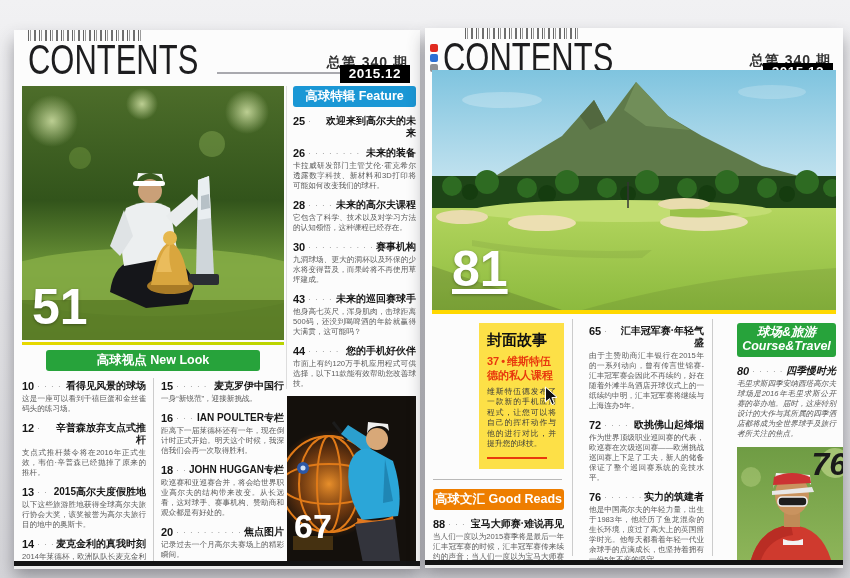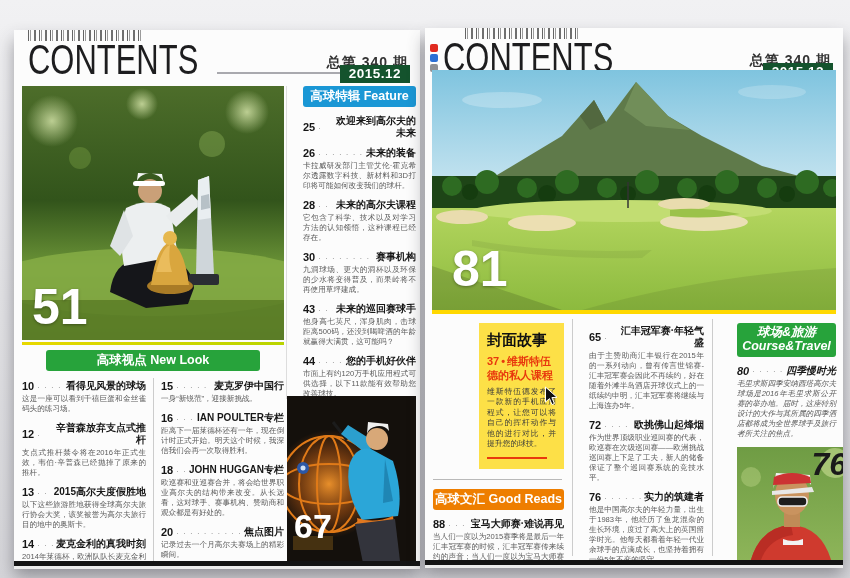--- a/index.html
+++ b/index.html
@@ -20,54 +20,54 @@
   
   .barcode{position:absolute;top:0;height:11px;width:116px;opacity:.85;
     background:repeating-linear-gradient(90deg,#4a4a4a 0 1px,rgba(0,0,0,0) 1px 2px,#8a8a8a 2px 3px,rgba(0,0,0,0) 3px 6px,#565656 6px 8px,rgba(0,0,0,0) 8px 11px);}
   #page-left .barcode{left:14px}
   #page-right .barcode{left:40px}
   .masthead{position:absolute;top:12px;left:14px;font-size:43px;line-height:34px;
     color:#1d1d1f;font-weight:400;letter-spacing:0;transform:scaleX(.72);transform-origin:0 0;}
   #page-right .masthead{left:18px;}
   .head-rule{position:absolute;top:42px;height:2px;background:#a9a9ae;left:203px;right:15px;}
   .issue{position:absolute;top:24px;right:12px;font-size:14px;font-weight:bold;color:#333;letter-spacing:1px;}
-  .date-box{position:absolute;top:35px;right:10px;background:#14532d;color:#fff;
+  .date-box{position:absolute;top:35px;right:10px;background:#000000;color:#fff;
     font-size:13.5px;font-weight:bold;padding:1px 9px 2px;letter-spacing:.5px;}
   .dots-logo{position:absolute;left:5px;top:16px;display:flex;flex-direction:column;gap:2px;}
   .dots-logo span{width:8px;height:8px;border-radius:2px;display:block;}
   .dl-red{background:#e02a20}.dl-blue{background:#2b6fd4}.dl-gray{background:#8f9094}
 
   
   .sec-head{height:21px;border-radius:3px;color:#fff;font-weight:bold;font-size:12.5px;
     display:flex;align-items:center;justify-content:center;}
   #feature-head{background:#1a97d5;}
   #newlook-head{background:#27a33b;width:214px;margin:0 auto;}
   #goodreads-head{background:#ee7e00;}
   #travel-head{background:#27a33b;height:auto;flex-direction:column;line-height:1.1;padding:3px 0;font-size:12.5px;}
 
   
   .toc-item{margin-top:8px;}
-  .t-line{display:flex;align-items:center;font-size:10px;color:#161616;}
+  .t-line{display:flex;align-items:flex-start;font-size:10px;color:#161616;}
   .t-num{font-weight:bold;font-size:11px;flex:none;}
   .t-dots{flex:1;overflow:hidden;white-space:nowrap;color:#999;font-size:8px;margin:2px 3px 0;}
   .t-dots::before{content:"· · · · · · · · · · · · · · · · · · · · · · · · · · · · · · · · · ·";letter-spacing:1px;}
   .t-title{font-weight:bold;text-align:right;max-width:79%;line-height:1.2;}
   .t-body{margin:2px 0 0;font-size:7.6px;line-height:1.32;color:#5a5a5a;text-align:justify;}
   .t-body:empty{display:none;}
 
   
   .photo{position:absolute;overflow:hidden;}
   .photo svg{display:block;width:100%;height:100%;}
   #lp-photo{left:8px;top:56px;width:262px;height:254px;}
   #lp-yellow{position:absolute;left:8px;top:312px;width:262px;height:3px;
     background:linear-gradient(90deg,#e8d800,#b9d400);}
   .photo-num-big{position:absolute;left:10px;bottom:8px;font-size:50px;font-weight:bold;
     color:#fff;line-height:1;text-shadow:0 1px 3px rgba(0,0,0,.35);}
   .photo-num-small{position:absolute;left:7px;bottom:18px;font-size:34px;font-weight:bold;color:#fff;line-height:1;}
-  #feature-col{position:absolute;left:272px;top:56px;width:130px;padding-left:16px;
+  #feature-col{position:absolute;left:272px;top:56px;width:130px;padding-left:6px;
     border-left:1px solid #ddd;box-sizing:border-box;}
   #newlook{position:absolute;left:8px;top:320px;width:262px;}
   .nl-cols{display:flex;margin-top:7px;}
   .nl-col{width:50%;box-sizing:border-box;}
   .nl-col.c1{padding-right:7px;}
   .nl-col.c2{padding-left:7px;border-left:1px solid #ccc;}
   #lp-photo2{left:273px;top:366px;width:129px;height:165px;}
 
   
   #rp-photo{left:7px;top:42px;width:404px;height:240px;}
@@ -364,21 +364,21 @@
       <ellipse cx="30" cy="147" rx="26" ry="7" fill="#e9dcae"></ellipse>
       <ellipse cx="110" cy="153" rx="34" ry="8" fill="#ecdfb2"></ellipse>
       <ellipse cx="252" cy="134" rx="26" ry="6" fill="#e9dcae"></ellipse>
       <ellipse cx="272" cy="152" rx="44" ry="9" fill="#eadfb5"></ellipse>
       <path d="M238 140 q30 -4 70 4 q-34 6 -70 2z" fill="#9cc24a"></path>
       <line x1="196" y1="112" x2="196" y2="138" stroke="#333" stroke-width="1.5"></line>
       <path d="M0 196 L130 240 L0 240 Z" fill="#000000" opacity=".14"></path>
       <path d="M150 240 q120 -34 254 -42 l0 42z" fill="#000000" opacity=".08"></path>
       <path d="M40 170 q80 14 180 10 l-10 8 q-90 2 -170 -12z" fill="#000000" opacity=".06"></path>
     </svg>
-    <div class="photo-num-big" style="left:20px;bottom:16px;">81</div>
+    <div class="photo-num-big" style="left:20px;bottom:16px;text-decoration:underline;">81</div>
   </div>
   <div id="rp-yellow"></div>
 
   <div id="rp-cols">
 
     <div class="rcol" id="rcol1">
       <div class="cover-box">
         <div class="cover-title">封面故事</div>
         <div class="cover-line">
           <span>37</span><span class="cs-sep">•</span><span>维斯特伍德的私人课程</span>

